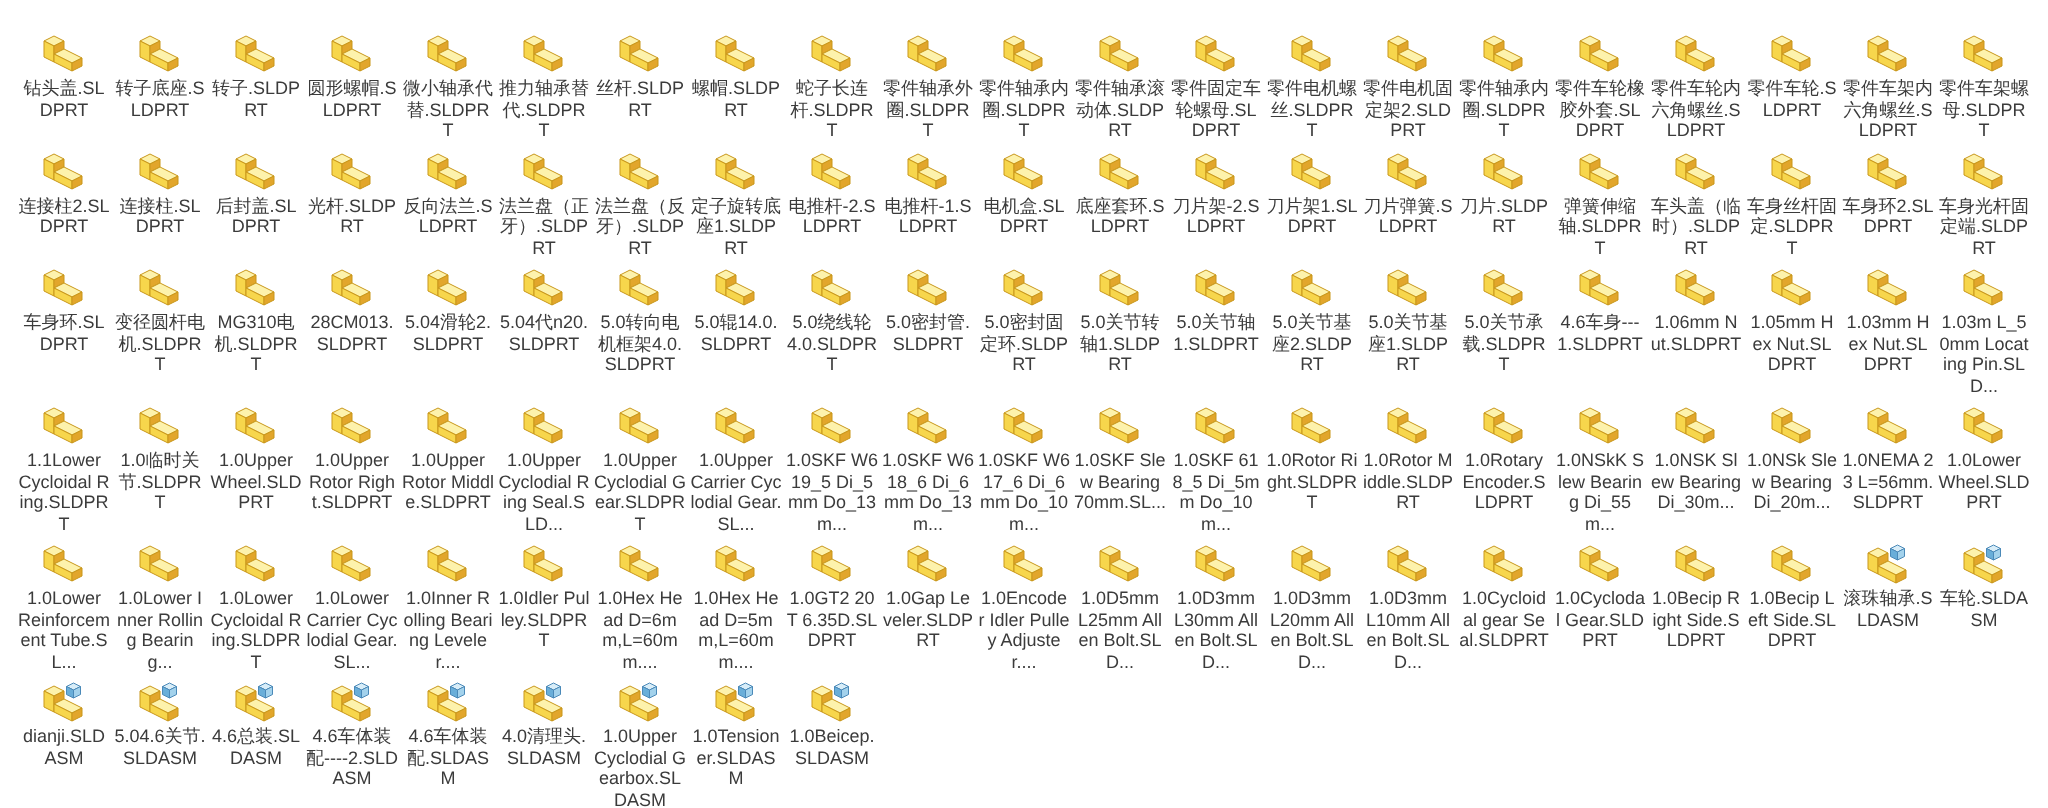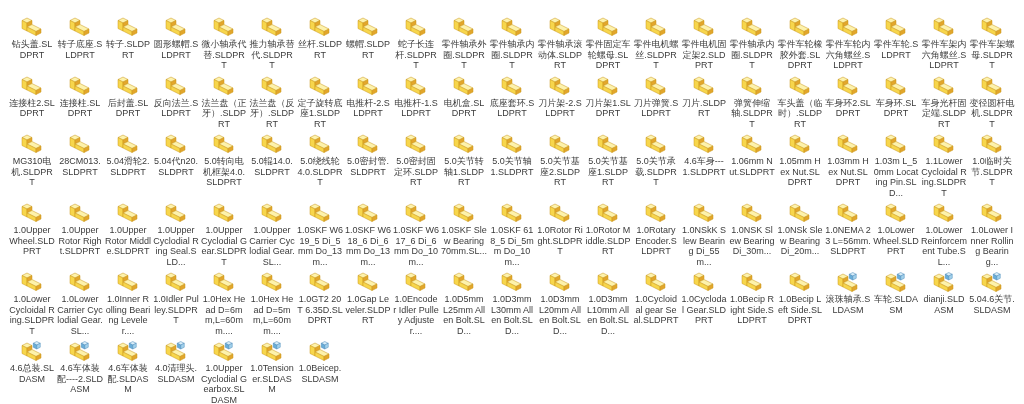--- a/index.html
+++ b/index.html
@@ -402,20 +402,35 @@
           <g stroke="#c9971b" stroke-width="0.5" stroke-linejoin="round">
             <polygon points="6,1 11,3.5 6,6 1,3.5" fill="#fdf2ac"></polygon>
             <polygon points="1,3.5 6,6 6,14 1,11.5" fill="#f7d64c"></polygon>
             <polygon points="6,6 11,3.5 11,7.5 6,10" fill="#e2a62b"></polygon>
             <polygon points="6,10 11,7.5 20,12 15,14.5" fill="#fdf2ac"></polygon>
             <polygon points="6,10 15,14.5 15,18.5 6,14" fill="#f7d64c"></polygon>
             <polygon points="15,14.5 20,12 20,16 15,18.5" fill="#e2a62b"></polygon>
           </g>
         </svg>
       </span>
+      <span class="label">光杆.SLDPRT</span>
+    </div>
+    <div class="file-item">
+      <span class="icon">
+        <svg width="22" height="20" viewBox="0 0 22 20">
+          <g stroke="#c9971b" stroke-width="0.5" stroke-linejoin="round">
+            <polygon points="6,1 11,3.5 6,6 1,3.5" fill="#fdf2ac"></polygon>
+            <polygon points="1,3.5 6,6 6,14 1,11.5" fill="#f7d64c"></polygon>
+            <polygon points="6,6 11,3.5 11,7.5 6,10" fill="#e2a62b"></polygon>
+            <polygon points="6,10 11,7.5 20,12 15,14.5" fill="#fdf2ac"></polygon>
+            <polygon points="6,10 15,14.5 15,18.5 6,14" fill="#f7d64c"></polygon>
+            <polygon points="15,14.5 20,12 20,16 15,18.5" fill="#e2a62b"></polygon>
+          </g>
+        </svg>
+      </span>
       <span class="label">反向法兰.SLDPRT</span>
     </div>
     <div class="file-item">
       <span class="icon">
         <svg width="22" height="20" viewBox="0 0 22 20">
           <g stroke="#c9971b" stroke-width="0.5" stroke-linejoin="round">
             <polygon points="6,1 11,3.5 6,6 1,3.5" fill="#fdf2ac"></polygon>
             <polygon points="1,3.5 6,6 6,14 1,11.5" fill="#f7d64c"></polygon>
             <polygon points="6,6 11,3.5 11,7.5 6,10" fill="#e2a62b"></polygon>
             <polygon points="6,10 11,7.5 20,12 15,14.5" fill="#fdf2ac"></polygon>
@@ -612,51 +627,66 @@
           <g stroke="#c9971b" stroke-width="0.5" stroke-linejoin="round">
             <polygon points="6,1 11,3.5 6,6 1,3.5" fill="#fdf2ac"></polygon>
             <polygon points="1,3.5 6,6 6,14 1,11.5" fill="#f7d64c"></polygon>
             <polygon points="6,6 11,3.5 11,7.5 6,10" fill="#e2a62b"></polygon>
             <polygon points="6,10 11,7.5 20,12 15,14.5" fill="#fdf2ac"></polygon>
             <polygon points="6,10 15,14.5 15,18.5 6,14" fill="#f7d64c"></polygon>
             <polygon points="15,14.5 20,12 20,16 15,18.5" fill="#e2a62b"></polygon>
           </g>
         </svg>
       </span>
+      <span class="label">车身丝杆固定.SLDPRT</span>
+    </div>
+    <div class="file-item">
+      <span class="icon">
+        <svg width="22" height="20" viewBox="0 0 22 20">
+          <g stroke="#c9971b" stroke-width="0.5" stroke-linejoin="round">
+            <polygon points="6,1 11,3.5 6,6 1,3.5" fill="#fdf2ac"></polygon>
+            <polygon points="1,3.5 6,6 6,14 1,11.5" fill="#f7d64c"></polygon>
+            <polygon points="6,6 11,3.5 11,7.5 6,10" fill="#e2a62b"></polygon>
+            <polygon points="6,10 11,7.5 20,12 15,14.5" fill="#fdf2ac"></polygon>
+            <polygon points="6,10 15,14.5 15,18.5 6,14" fill="#f7d64c"></polygon>
+            <polygon points="15,14.5 20,12 20,16 15,18.5" fill="#e2a62b"></polygon>
+          </g>
+        </svg>
+      </span>
       <span class="label">车身环2.SLDPRT</span>
     </div>
     <div class="file-item">
       <span class="icon">
         <svg width="22" height="20" viewBox="0 0 22 20">
           <g stroke="#c9971b" stroke-width="0.5" stroke-linejoin="round">
             <polygon points="6,1 11,3.5 6,6 1,3.5" fill="#fdf2ac"></polygon>
             <polygon points="1,3.5 6,6 6,14 1,11.5" fill="#f7d64c"></polygon>
             <polygon points="6,6 11,3.5 11,7.5 6,10" fill="#e2a62b"></polygon>
             <polygon points="6,10 11,7.5 20,12 15,14.5" fill="#fdf2ac"></polygon>
             <polygon points="6,10 15,14.5 15,18.5 6,14" fill="#f7d64c"></polygon>
             <polygon points="15,14.5 20,12 20,16 15,18.5" fill="#e2a62b"></polygon>
           </g>
         </svg>
       </span>
+      <span class="label">车身光杆固定端.SLDPRT</span>
+    </div>
+    <div class="file-item">
+      <span class="icon">
+        <svg width="22" height="20" viewBox="0 0 22 20">
+          <g stroke="#c9971b" stroke-width="0.5" stroke-linejoin="round">
+            <polygon points="6,1 11,3.5 6,6 1,3.5" fill="#fdf2ac"></polygon>
+            <polygon points="1,3.5 6,6 6,14 1,11.5" fill="#f7d64c"></polygon>
+            <polygon points="6,6 11,3.5 11,7.5 6,10" fill="#e2a62b"></polygon>
+            <polygon points="6,10 11,7.5 20,12 15,14.5" fill="#fdf2ac"></polygon>
+            <polygon points="6,10 15,14.5 15,18.5 6,14" fill="#f7d64c"></polygon>
+            <polygon points="15,14.5 20,12 20,16 15,18.5" fill="#e2a62b"></polygon>
+          </g>
+        </svg>
+      </span>
       <span class="label">车身环.SLDPRT</span>
-    </div>
-    <div class="file-item">
-      <span class="icon">
-        <svg width="22" height="20" viewBox="0 0 22 20">
-          <g stroke="#c9971b" stroke-width="0.5" stroke-linejoin="round">
-            <polygon points="6,1 11,3.5 6,6 1,3.5" fill="#fdf2ac"></polygon>
-            <polygon points="1,3.5 6,6 6,14 1,11.5" fill="#f7d64c"></polygon>
-            <polygon points="6,6 11,3.5 11,7.5 6,10" fill="#e2a62b"></polygon>
-            <polygon points="6,10 11,7.5 20,12 15,14.5" fill="#fdf2ac"></polygon>
-            <polygon points="6,10 15,14.5 15,18.5 6,14" fill="#f7d64c"></polygon>
-            <polygon points="15,14.5 20,12 20,16 15,18.5" fill="#e2a62b"></polygon>
-          </g>
-        </svg>
-      </span>
-      <span class="label">车身光杆固定端.SLDPRT</span>
     </div>
     <div class="file-item">
       <span class="icon">
         <svg width="22" height="20" viewBox="0 0 22 20">
           <g stroke="#c9971b" stroke-width="0.5" stroke-linejoin="round">
             <polygon points="6,1 11,3.5 6,6 1,3.5" fill="#fdf2ac"></polygon>
             <polygon points="1,3.5 6,6 6,14 1,11.5" fill="#f7d64c"></polygon>
             <polygon points="6,6 11,3.5 11,7.5 6,10" fill="#e2a62b"></polygon>
             <polygon points="6,10 11,7.5 20,12 15,14.5" fill="#fdf2ac"></polygon>
             <polygon points="6,10 15,14.5 15,18.5 6,14" fill="#f7d64c"></polygon>

